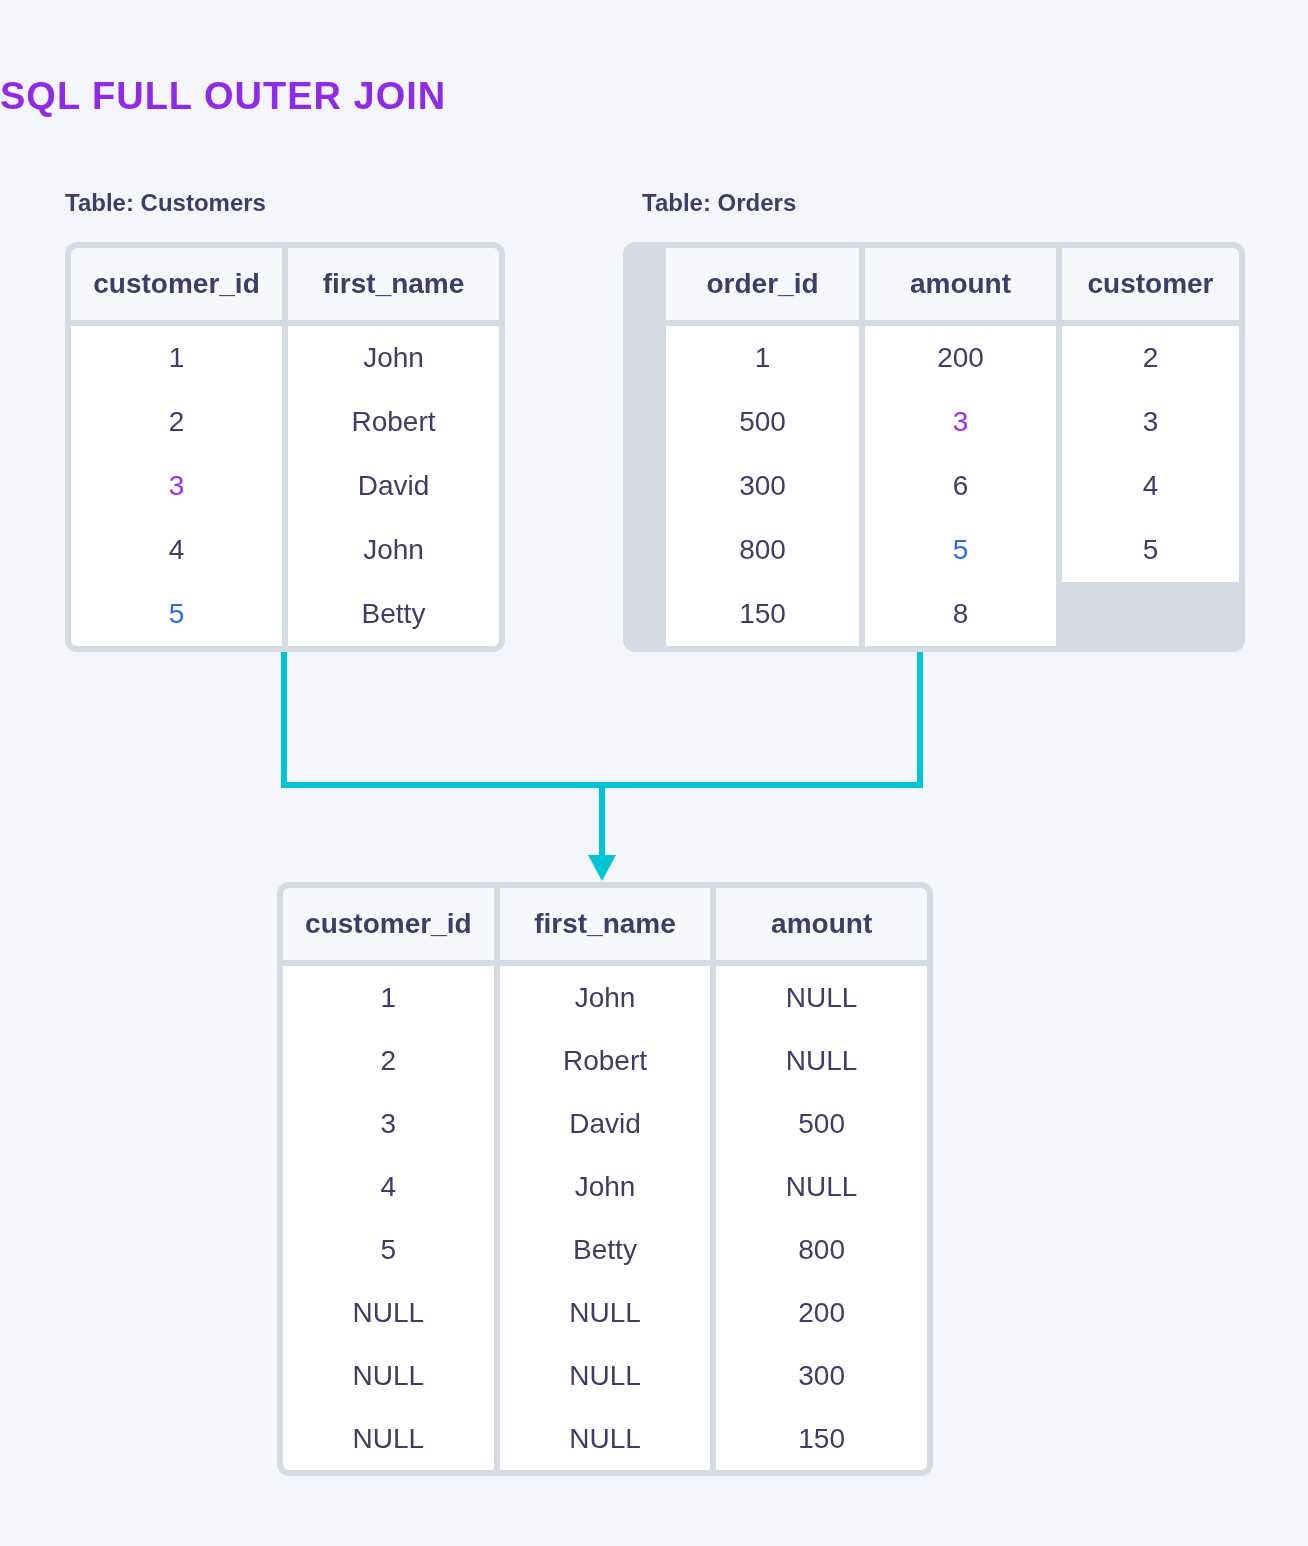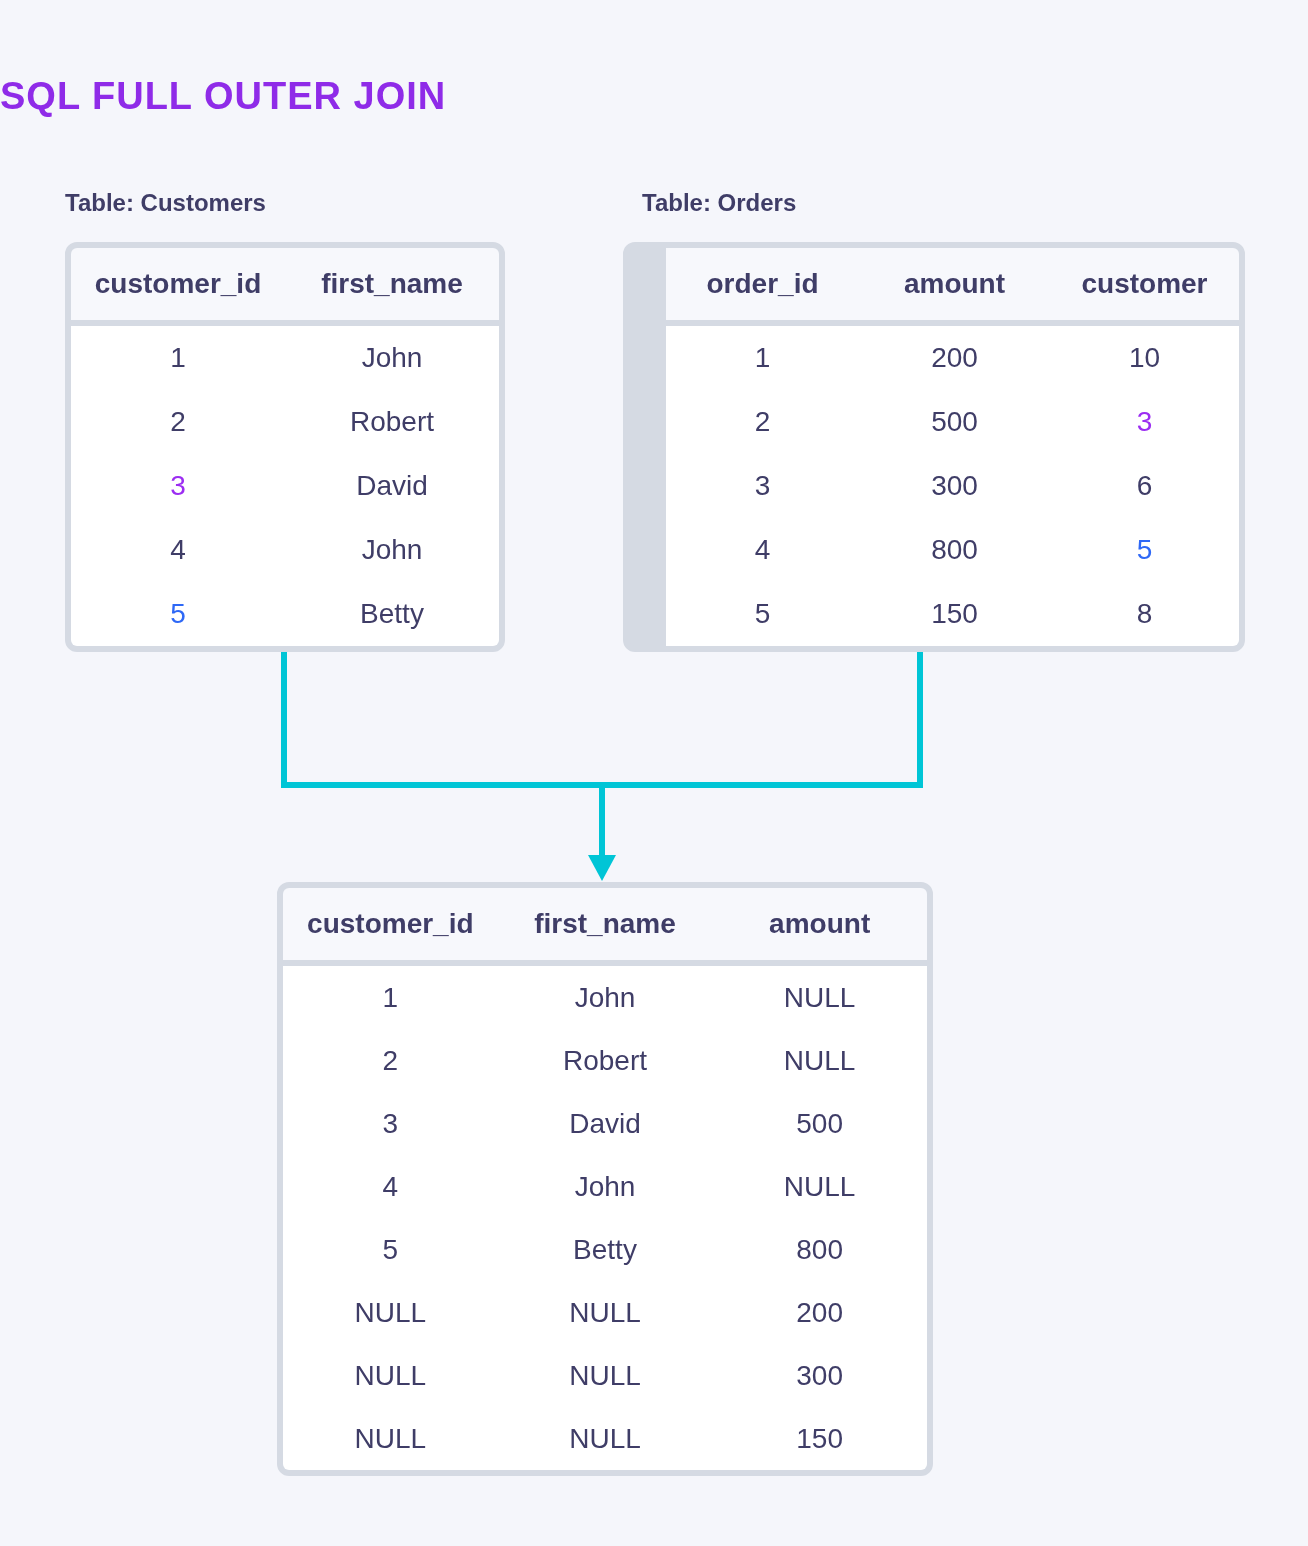--- a/index.html
+++ b/index.html
@@ -42,21 +42,21 @@
     position:absolute;
     background:var(--table-border);
     border:6px solid var(--table-border);
     border-radius:12px;
     overflow:hidden;
   }
   #tbl-customers{ left:65px;  top:242px; width:440px; }
   #tbl-orders   { left:623px; top:242px; width:622px; }
   #tbl-result   { left:277px; top:882px; width:656px; }
 
-  .grid{ display:grid; }
+  .grid{ display:grid; column-gap:6px; }
   .thead{ grid-auto-rows:72px; }
   .tbody{ grid-auto-rows:64px; margin-top:6px; }
   #tbl-result .tbody{ grid-auto-rows:63px; }
 
   #tbl-customers .grid{ grid-template-columns:1fr 1fr; }
   #tbl-orders    .grid{ grid-template-columns:193px 191px 1fr;padding-left:37px; }
   #tbl-result    .grid{ grid-template-columns:1fr 1fr 1fr; }
 
   .th,.td{
     display:flex; align-items:center; justify-content:center;
@@ -102,21 +102,20 @@
   </div>
 <div class="tbl" id="tbl-orders">
     <div class="grid thead">
       <div class="th">order_id</div>
       <div class="th">amount</div>
       <div class="th">customer</div>
     </div>
     <div class="grid tbody">
       <div class="td">1</div>
       <div class="td">200</div>
-      <div class="td">10</div>
       <div class="td">2</div>
       <div class="td">500</div>
       <div class="td hl-purple">3</div>
       <div class="td">3</div>
       <div class="td">300</div>
       <div class="td">6</div>
       <div class="td">4</div>
       <div class="td">800</div>
       <div class="td hl-blue">5</div>
       <div class="td">5</div>

